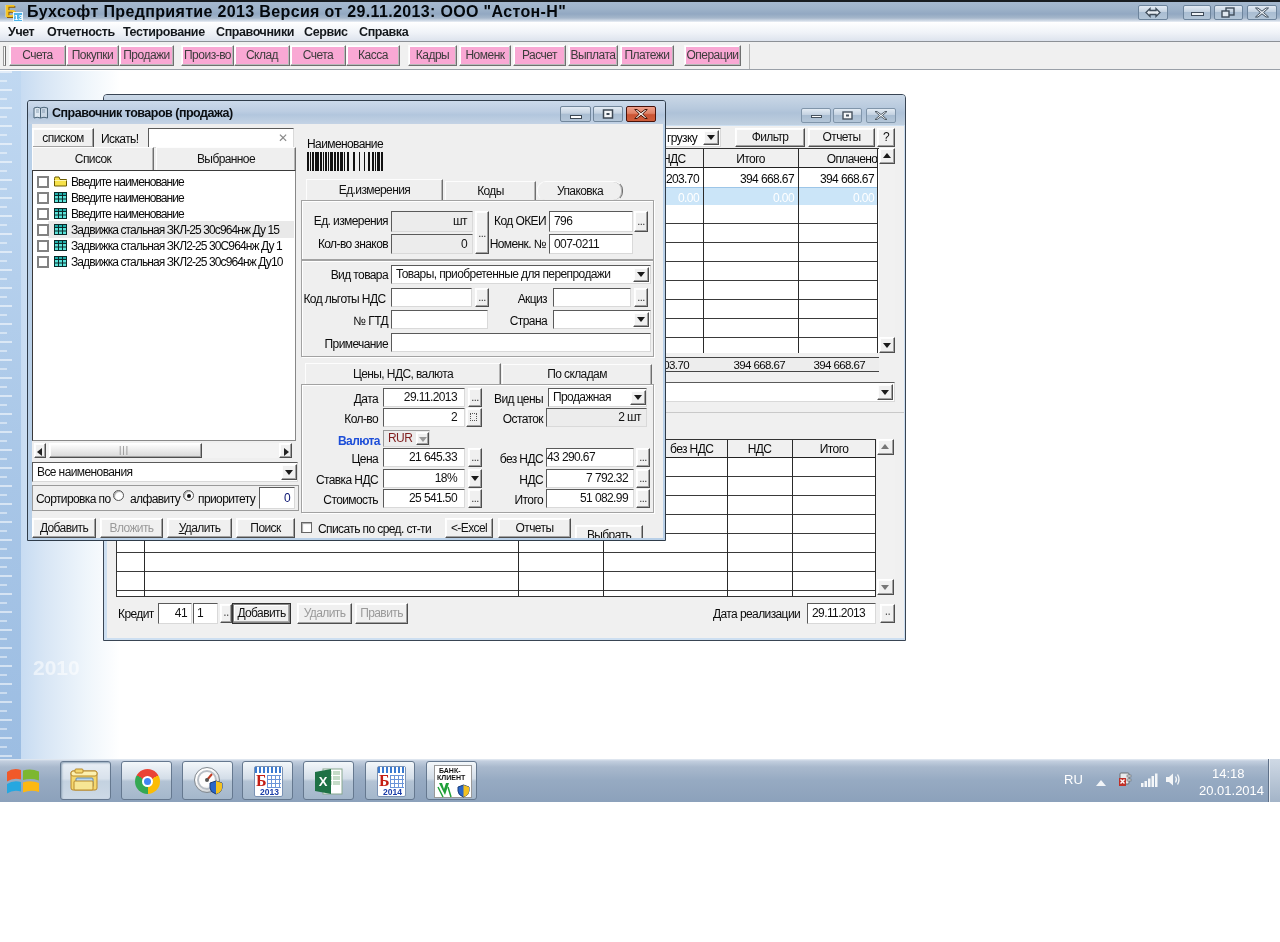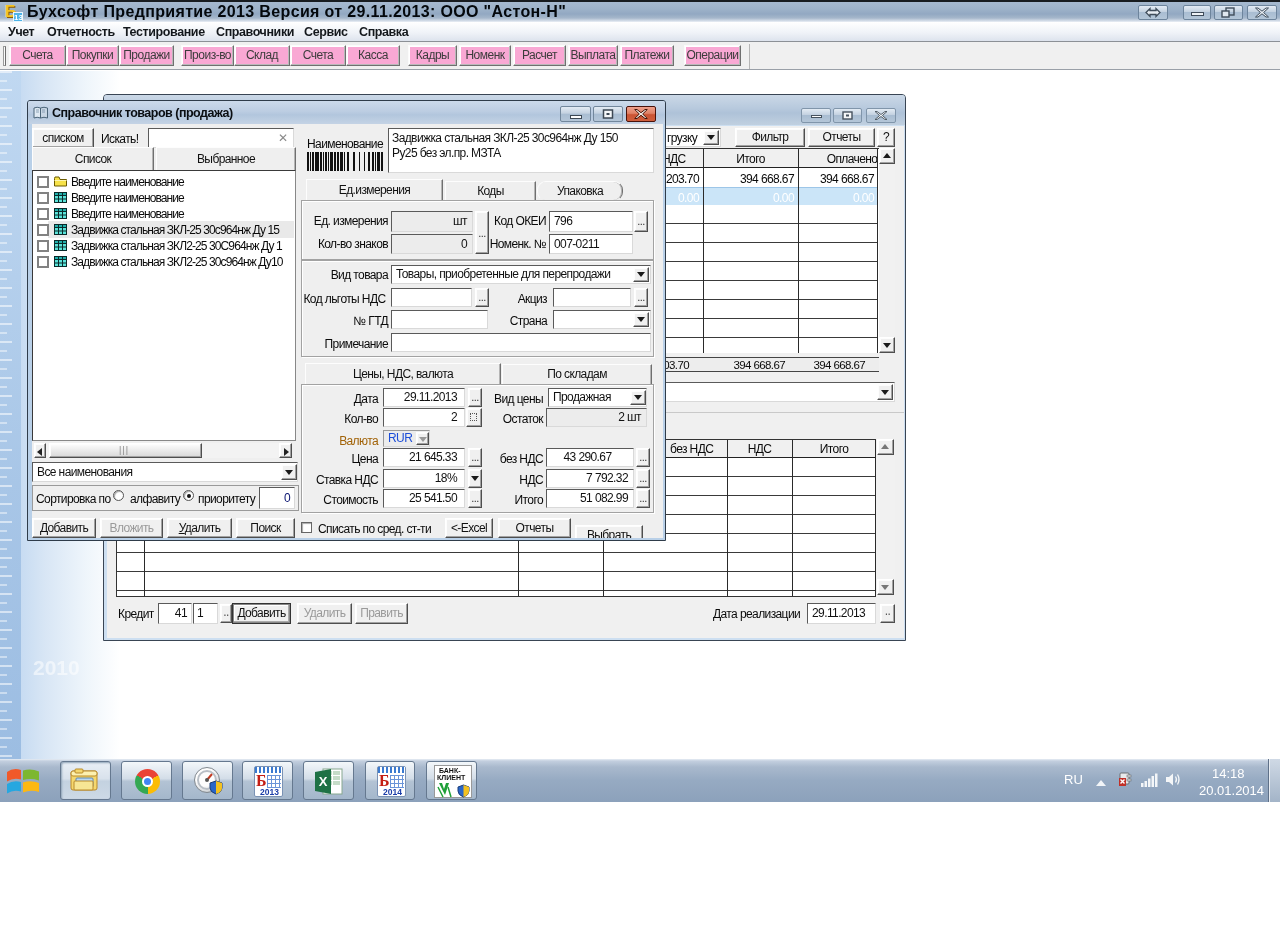--- a/index.html
+++ b/index.html
@@ -245,21 +245,20 @@
               <rect x="46" y="0" width="2" height="19"></rect>
               <rect x="52" y="0" width="1" height="19"></rect>
               <rect x="57" y="0" width="1" height="19"></rect>
               <rect x="61" y="0" width="2" height="19"></rect>
               <rect x="65" y="0" width="2" height="19"></rect>
               <rect x="68" y="0" width="1" height="19"></rect>
               <rect x="70" y="0" width="3" height="19"></rect>
               <rect x="74" y="0" width="2" height="19"></rect>
             </g>
       </svg>
-      <div class="fld" style="left:356px;top:4px;width:266px;height:45px;line-height:15px;padding:2px 0 0 3px;white-space:normal;">Задвижка стальная ЗКЛ-25 30с964нж Ду 150<br>Ру25 без эл.пр. МЗТА</div>
       <div class="tab" style="left:0;top:23px;width:122px;height:24px;line-height:22px;">Список</div>
       <div class="tab" style="left:124px;top:23px;width:140px;height:24px;line-height:22px;">Выбранное</div>
       <div class="fld" style="left:0;top:46px;width:264px;height:271px;border-color:#3a3a3a #888 #888 #3a3a3a;"></div>
       <div class="ab" style="left:16px;top:97px;width:246px;height:17px;background:#e9e9e9;"></div>
       <div class="lrow" style="top:50px;">
             <span class="cb"></span>
             <svg class="lic" width="13" height="11" viewBox="0 0 13 11">
               <path d="M0.5 2.5 L0.5 10 L12.5 10 L12.5 3.5 L6 3.5 L5 1 L1 1 Z" fill="#f7e24a" stroke="#6b5a00" stroke-width="1"></path>
               <path d="M0.5 4.5 L12.5 4.5" stroke="#fdf6b0" stroke-width="1"></path>
             </svg>
@@ -393,29 +392,29 @@
       <span class="rlbl" style="left:457px;top:268px;width:54px;">Вид цены</span>
       <div class="fld" style="left:516px;top:264px;width:99px;height:19px;line-height:17px;padding-left:4px;">Продажная</div>
       <div class="btn" style="left:598px;top:266px;width:16px;height:15px;"></div>
       <div class="dar" style="left:602px;top:271px;"></div>
       <span class="rlbl" style="left:293px;top:288px;width:53px;">Кол-во</span>
       <div class="fld" style="left:351px;top:284px;width:82px;height:19px;line-height:17px;text-align:right;padding-right:7px;">2</div>
       <div class="btn" style="left:434px;top:284px;width:16px;height:19px;"></div>
       <div class="ab" style="left:438px;top:289px;width:7px;height:8px;border:1px dotted #555;"></div>
       <span class="rlbl" style="left:468px;top:288px;width:43px;">Остаток</span>
       <div class="fldg" style="left:514px;top:284px;width:101px;height:19px;line-height:17px;text-align:right;padding-right:5px;">2 шт</div>
-      <span class="rlbl" style="left:306px;top:310px;width:40px;color:#a16207;">Валюта</span>
-      <div class="fldg" style="left:351px;top:306px;width:47px;height:17px;line-height:15px;padding-left:4px;color:#1d4ed8;border-color:#9a9a9a #d9d9d9 #d9d9d9 #9a9a9a;">RUR</div>
+      <span class="rlbl" style="left:306px;top:310px;width:40px;color:#1d4ed8;font-weight:bold;">Валюта</span>
+      <div class="fldg" style="left:351px;top:306px;width:47px;height:17px;line-height:15px;padding-left:4px;color:#7f1d1d;border-color:#9a9a9a #d9d9d9 #d9d9d9 #9a9a9a;">RUR</div>
       <div class="btn" style="left:384px;top:308px;width:13px;height:13px;"></div>
       <div class="dar" style="left:387px;top:313px;border-top-color:#999;"></div>
       <span class="rlbl" style="left:293px;top:328px;width:53px;">Цена</span>
       <div class="fld" style="left:351px;top:324px;width:82px;height:19px;line-height:17px;text-align:right;padding-right:7px;">21 645.33</div>
       <div class="btn dots" style="left:436px;top:324px;width:14px;height:19px;line-height:17px;">...</div>
       <span class="rlbl" style="left:465px;top:328px;width:46px;">без НДС</span>
-      <div class="fld" style="left:514px;top:324px;width:88px;height:19px;line-height:17px;text-align:center;padding-right:5px;">43 290.67</div>
+      <div class="fld" style="left:514px;top:324px;width:88px;height:19px;line-height:17px;text-align:left;padding-right:5px;">43 290.67</div>
       <div class="btn dots" style="left:604px;top:324px;width:14px;height:19px;line-height:17px;">...</div>
       <span class="rlbl" style="left:279px;top:349px;width:67px;">Ставка НДС</span>
       <div class="fld" style="left:351px;top:345px;width:82px;height:19px;line-height:17px;text-align:right;padding-right:7px;">18%</div>
       <div class="btn" style="left:436px;top:345px;width:14px;height:19px;"></div>
       <div class="dar" style="left:439px;top:352px;"></div>
       <span class="rlbl" style="left:485px;top:349px;width:26px;">НДС</span>
       <div class="fld" style="left:514px;top:345px;width:88px;height:19px;line-height:17px;text-align:right;padding-right:5px;">7 792.32</div>
       <div class="btn dots" style="left:604px;top:345px;width:14px;height:19px;line-height:17px;">...</div>
       <span class="rlbl" style="left:287px;top:369px;width:59px;">Стоимость</span>
       <div class="fld" style="left:351px;top:365px;width:82px;height:19px;line-height:17px;text-align:right;padding-right:7px;">25 541.50</div>

